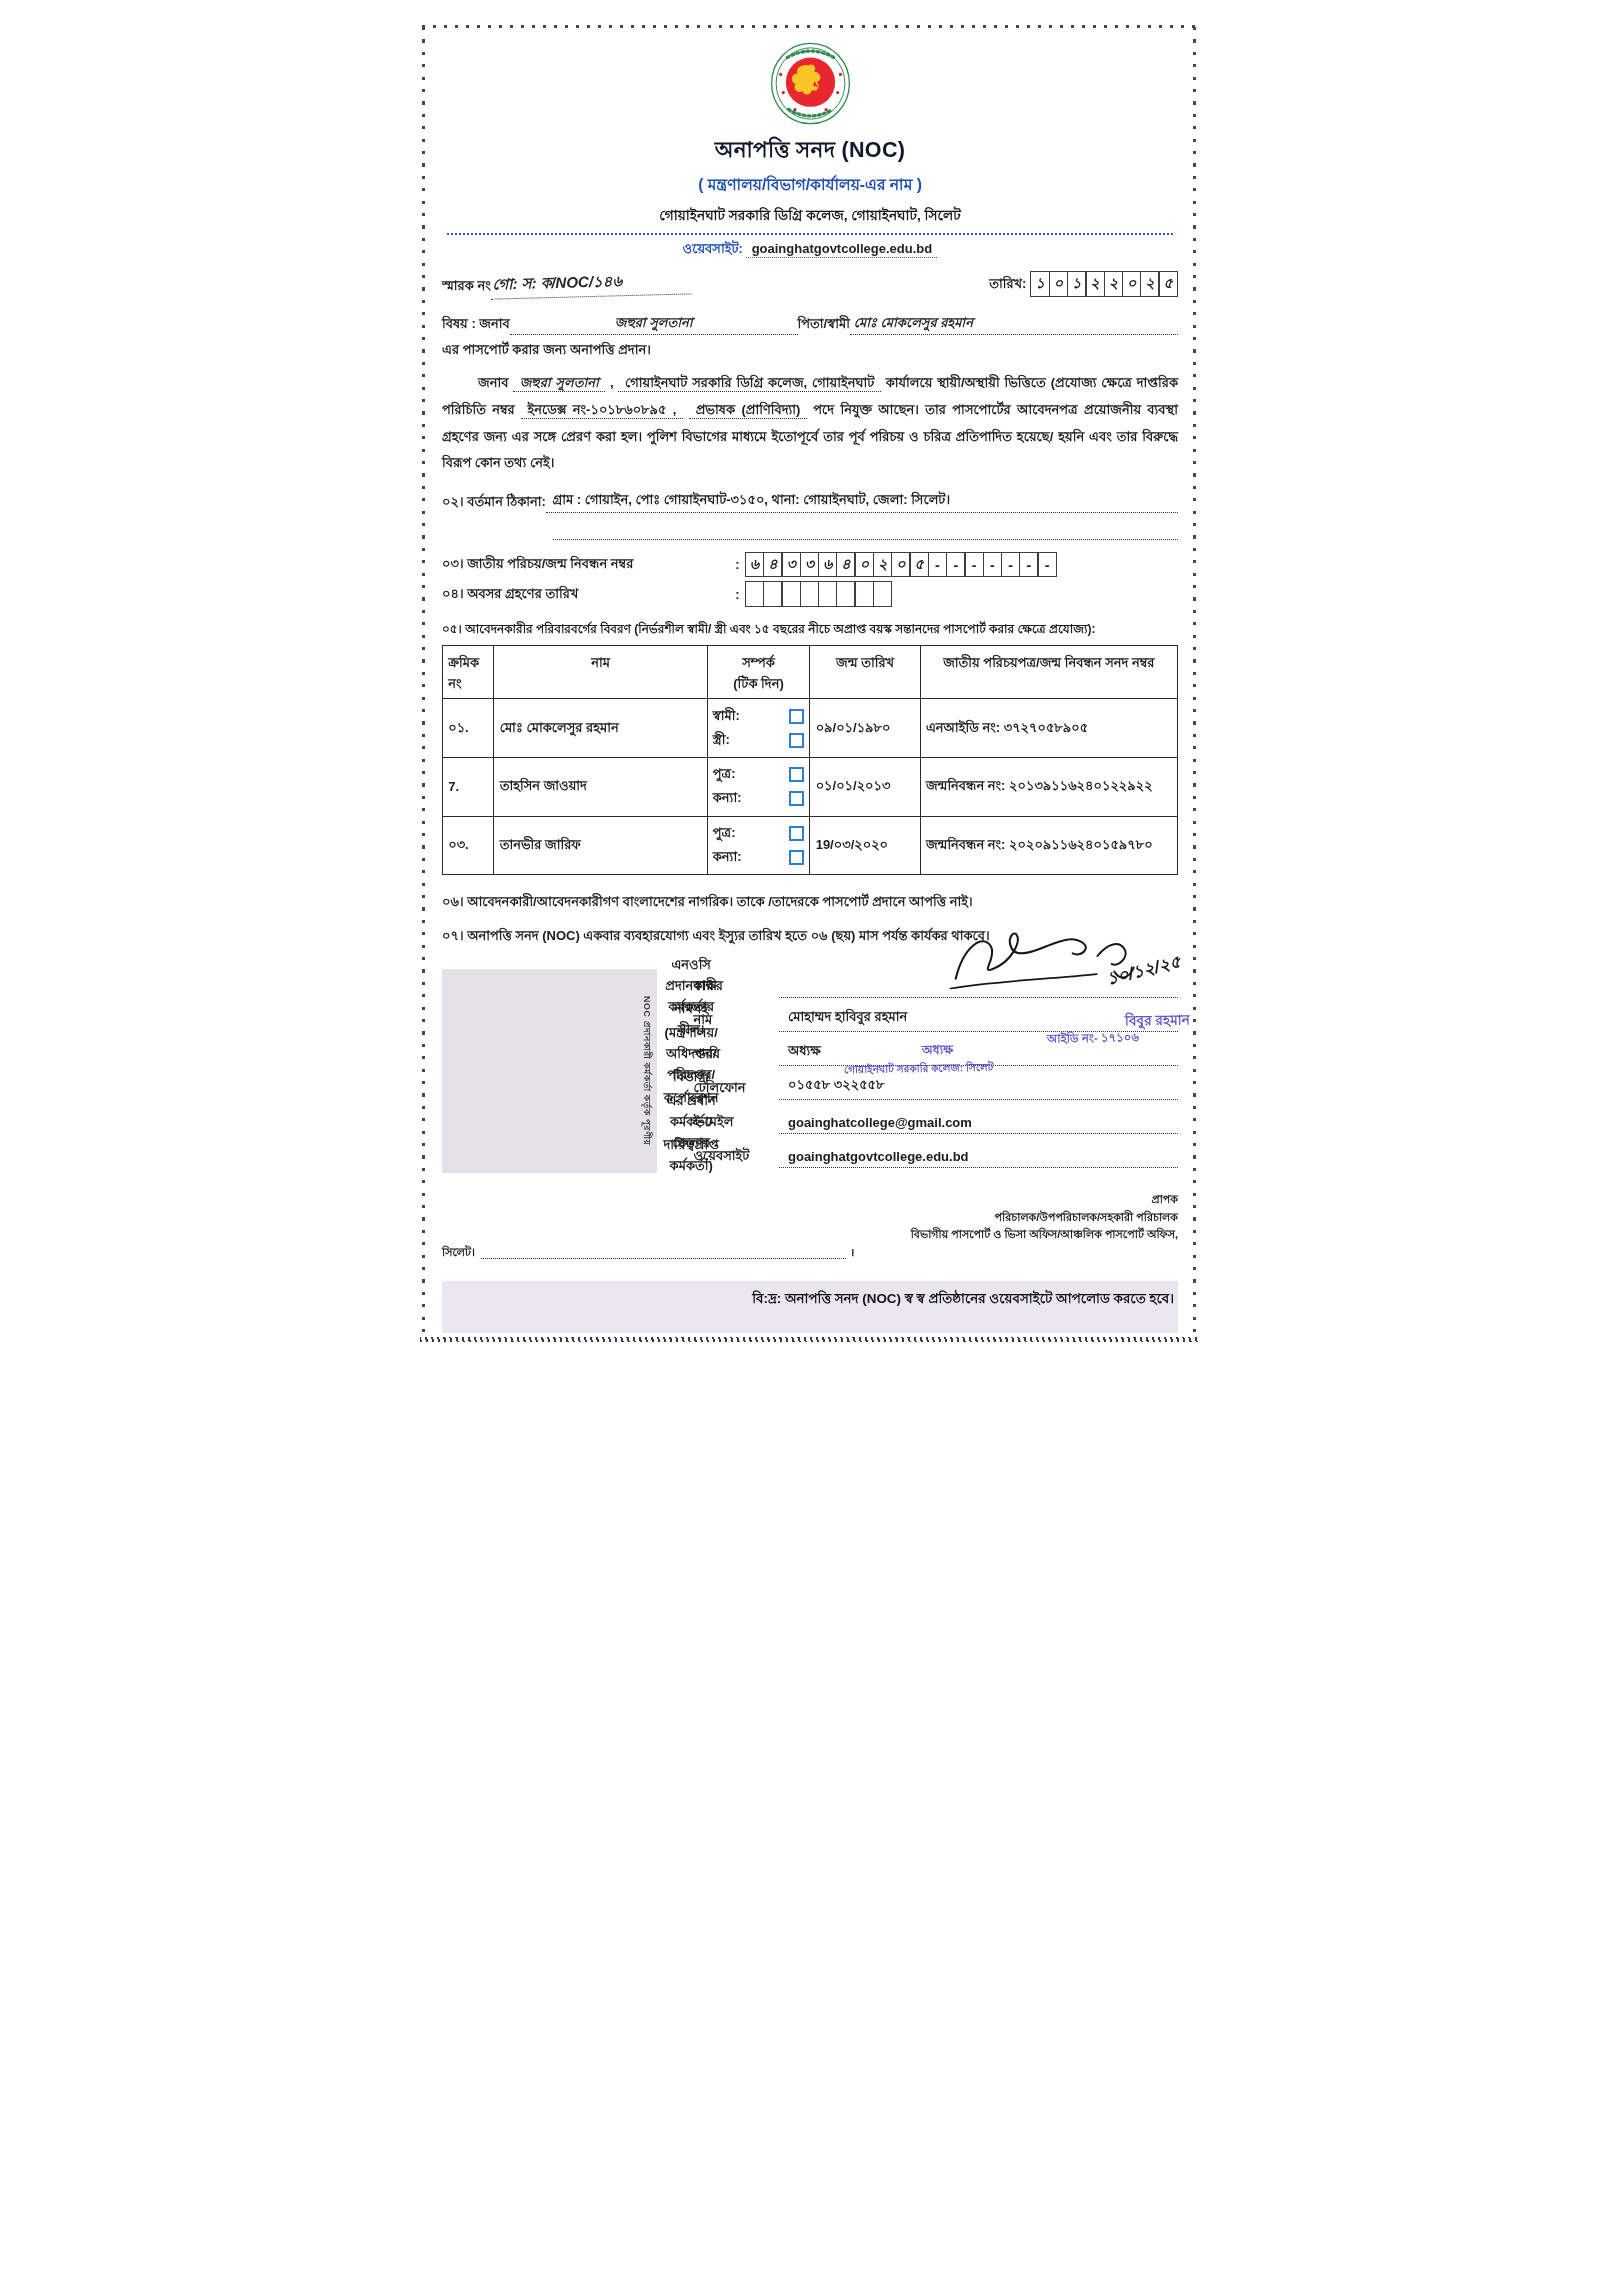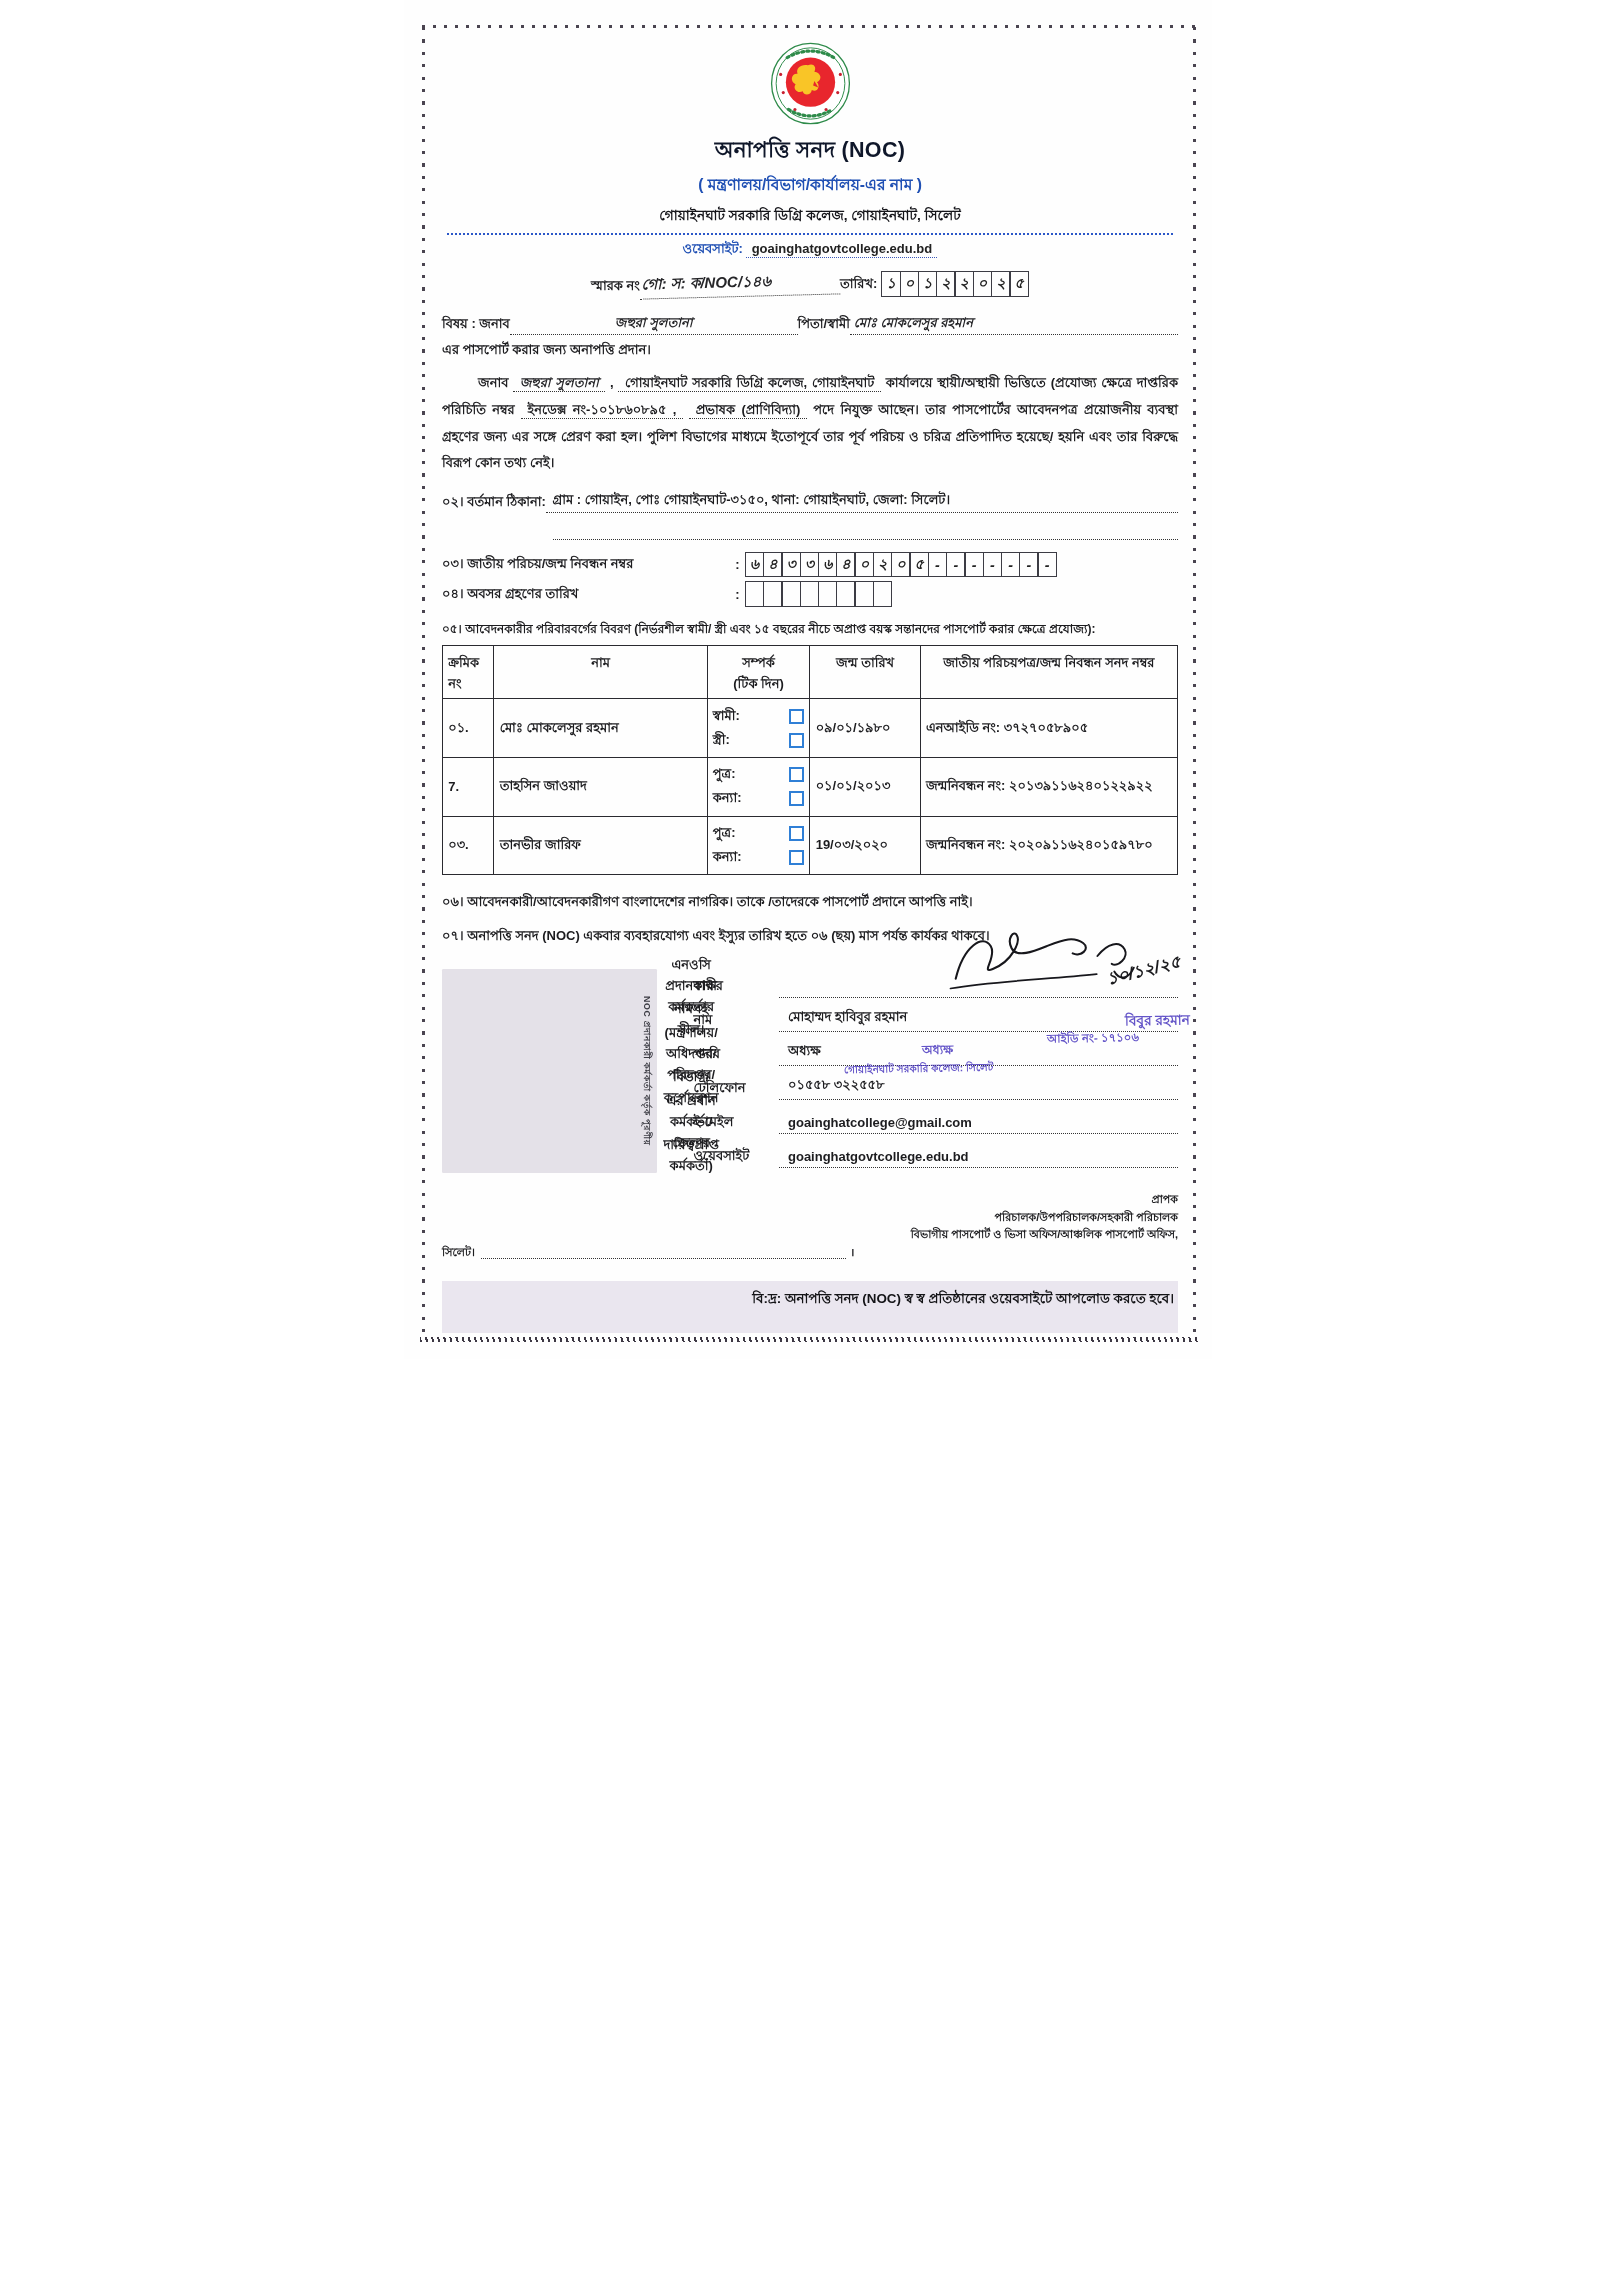--- a/index.html
+++ b/index.html
@@ -15,21 +15,21 @@
   
   .logo-wrap{text-align:center;margin-top:7.8px;}
   .title{ text-align:center;font-size:21.5px;font-weight:bold;color:#0f172a;margin-top:6.5px;letter-spacing:0.3px;}
   .subtitle{text-align:center;font-size:15.6px;font-weight:bold;color:#2050b4;margin-top:3.9px;}
   .orgname{text-align:center;font-size:13.7px;font-weight:bold;color:#15151a;margin-top:5.2px;}
   .bluedots{height:0;border-bottom:2px dotted #2b57c8;margin:4.6px 5.2px 0 5.2px;}
   .webrow{text-align:center;font-size:13px;margin-top:3.9px;}
   .webrow .weblabel{color:#2050b4;font-weight:bold;}
   .webrow .webval{color:#222;font-weight:bold;border-bottom:1.3px dotted #3a57b8;padding:0 5.2px 1.3px 5.2px;}
   
-  .memorow{display:flex;justify-content:center;align-items:flex-end;margin-top:10.4px;font-size:13px;}
+  .memorow{display:flex;justify-content:space-between;align-items:flex-end;margin-top:10.4px;font-size:13px;}
   .memoleft{display:flex;align-items:flex-end;}
   .memolabel{font-weight:bold;white-space:nowrap;}
   .hand{font-style:italic;font-weight:600;color:#252528;}
   .memoval{font-size:15px;border-bottom:1.3px dotted #333;min-width:195px;transform:rotate(-1.5deg);padding:0 3.9px 0.7px 1.3px;}
   .dateright{display:flex;align-items:center;gap:5.2px;}
   .datelabel{font-weight:bold;}
   .boxrow{display:inline-flex;}
   .boxrow .cell{width:17.6px;height:23.5px;border:1.3px solid #3c3c44;margin-left:-1.3px;display:inline-flex;align-items:center;justify-content:center;
     font-size:14.3px;font-weight:700;font-style:italic;color:#222;}
   

